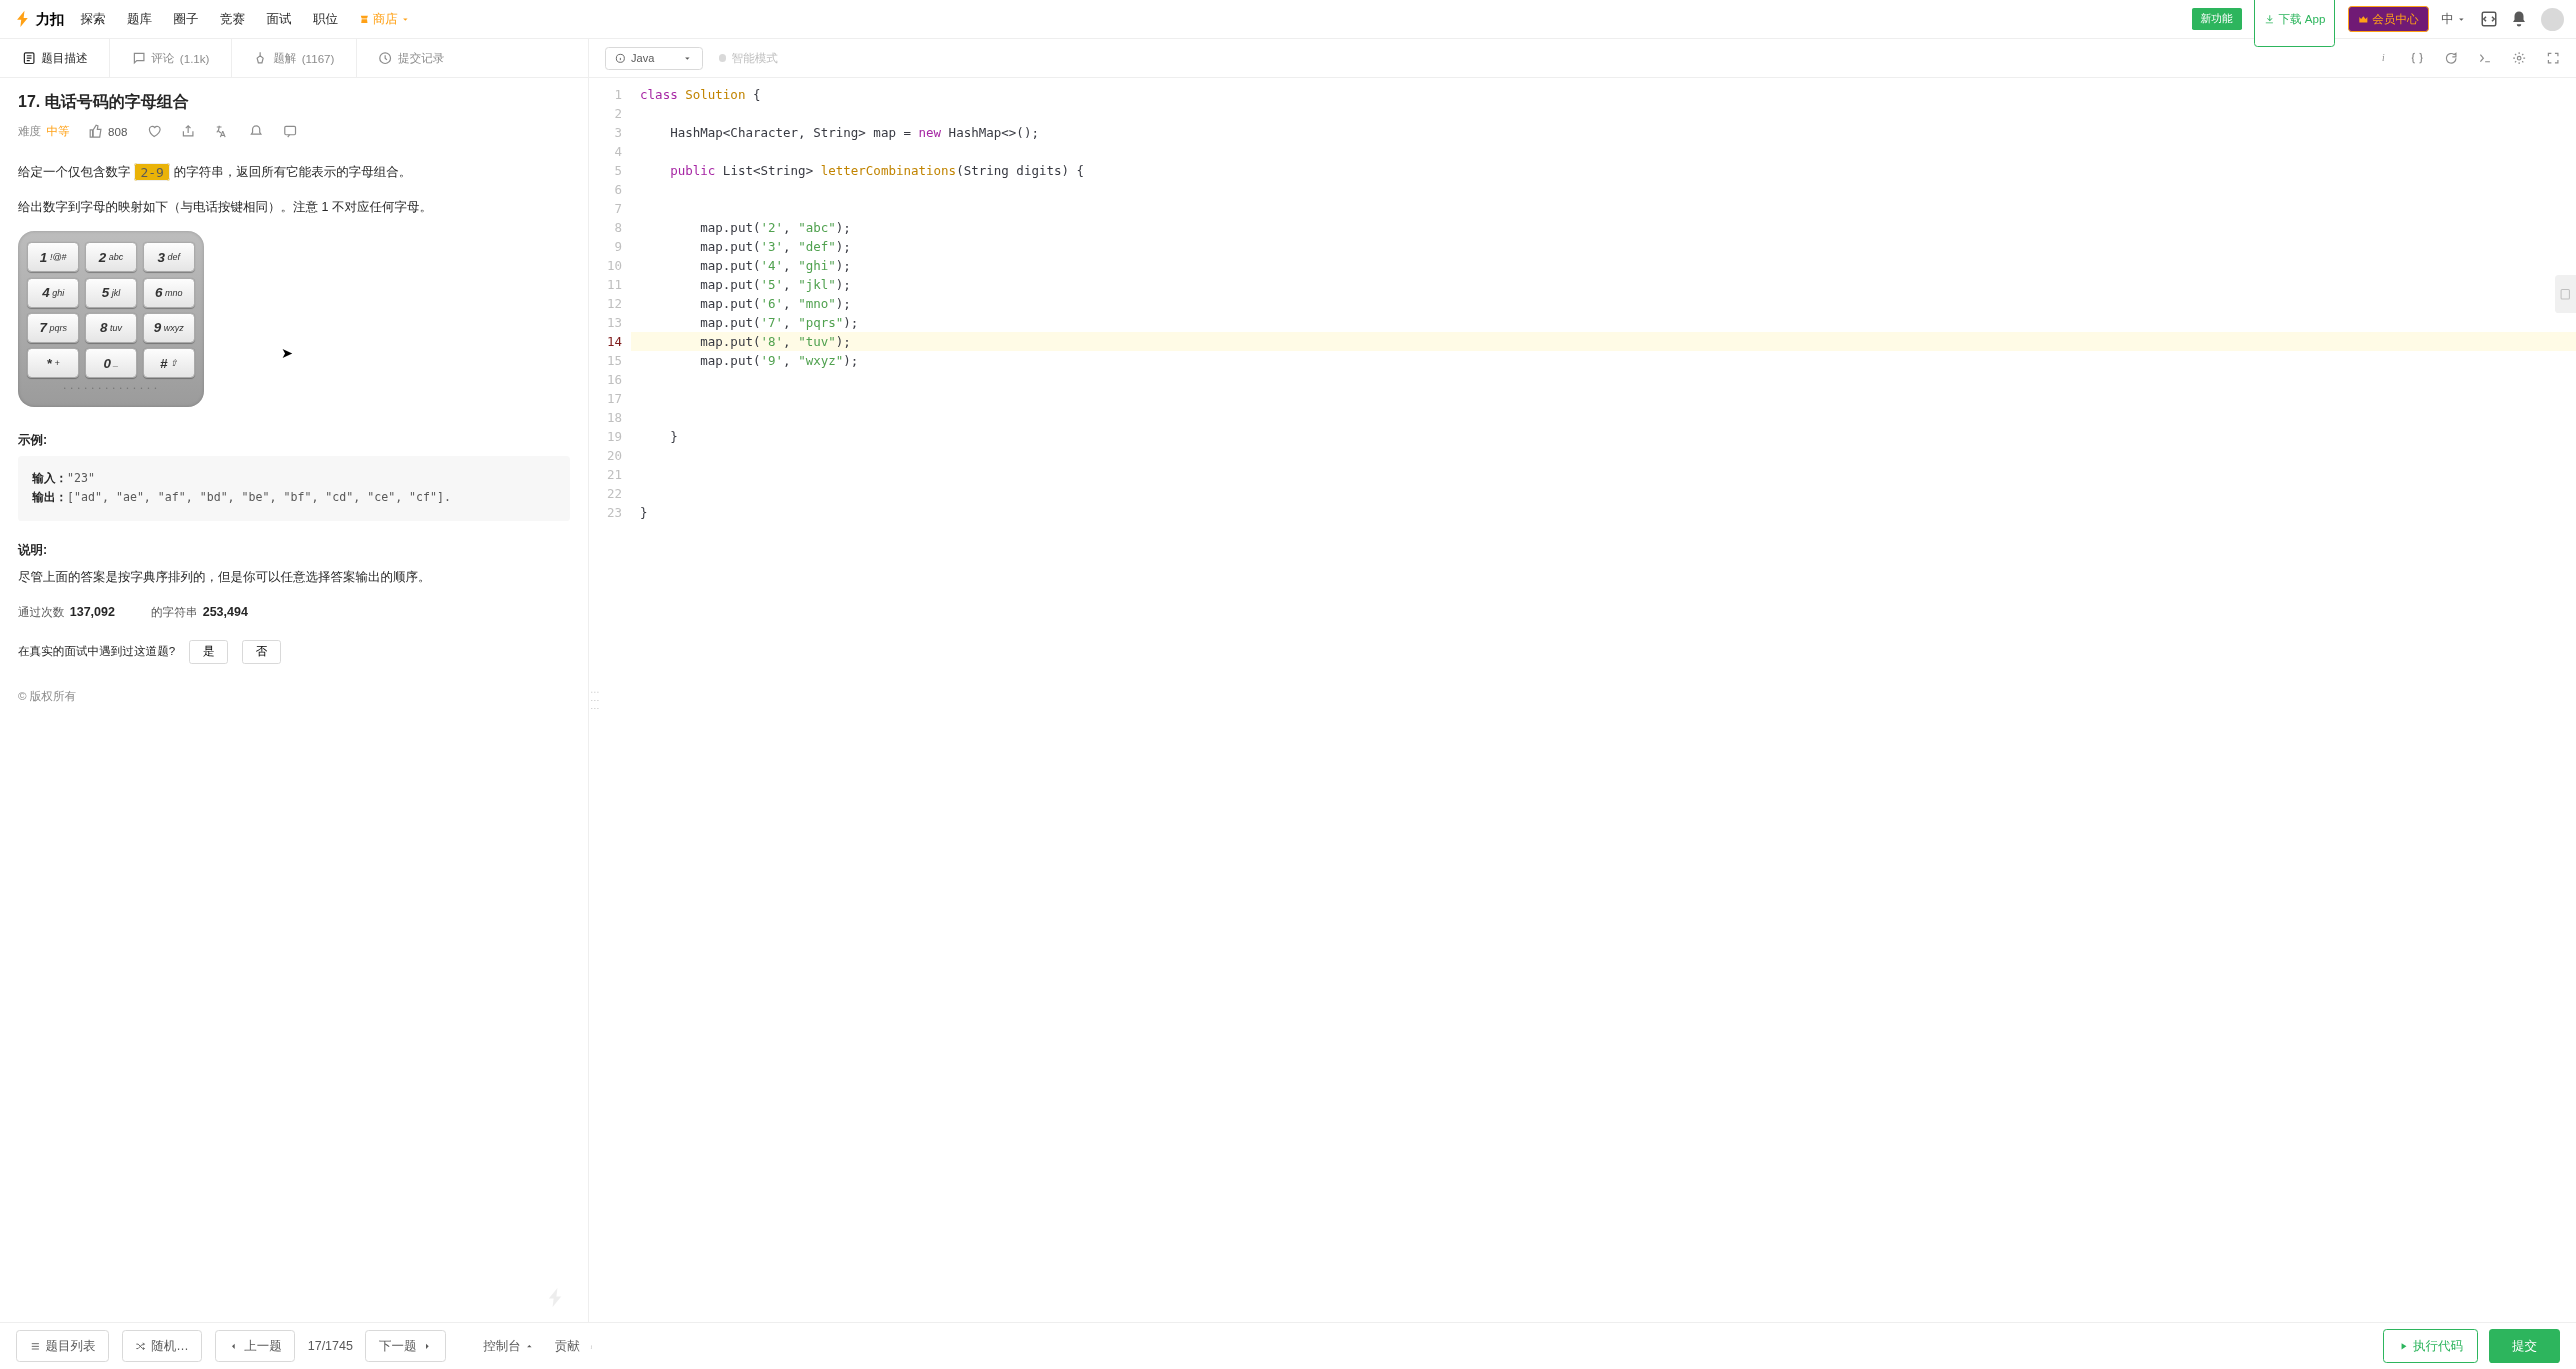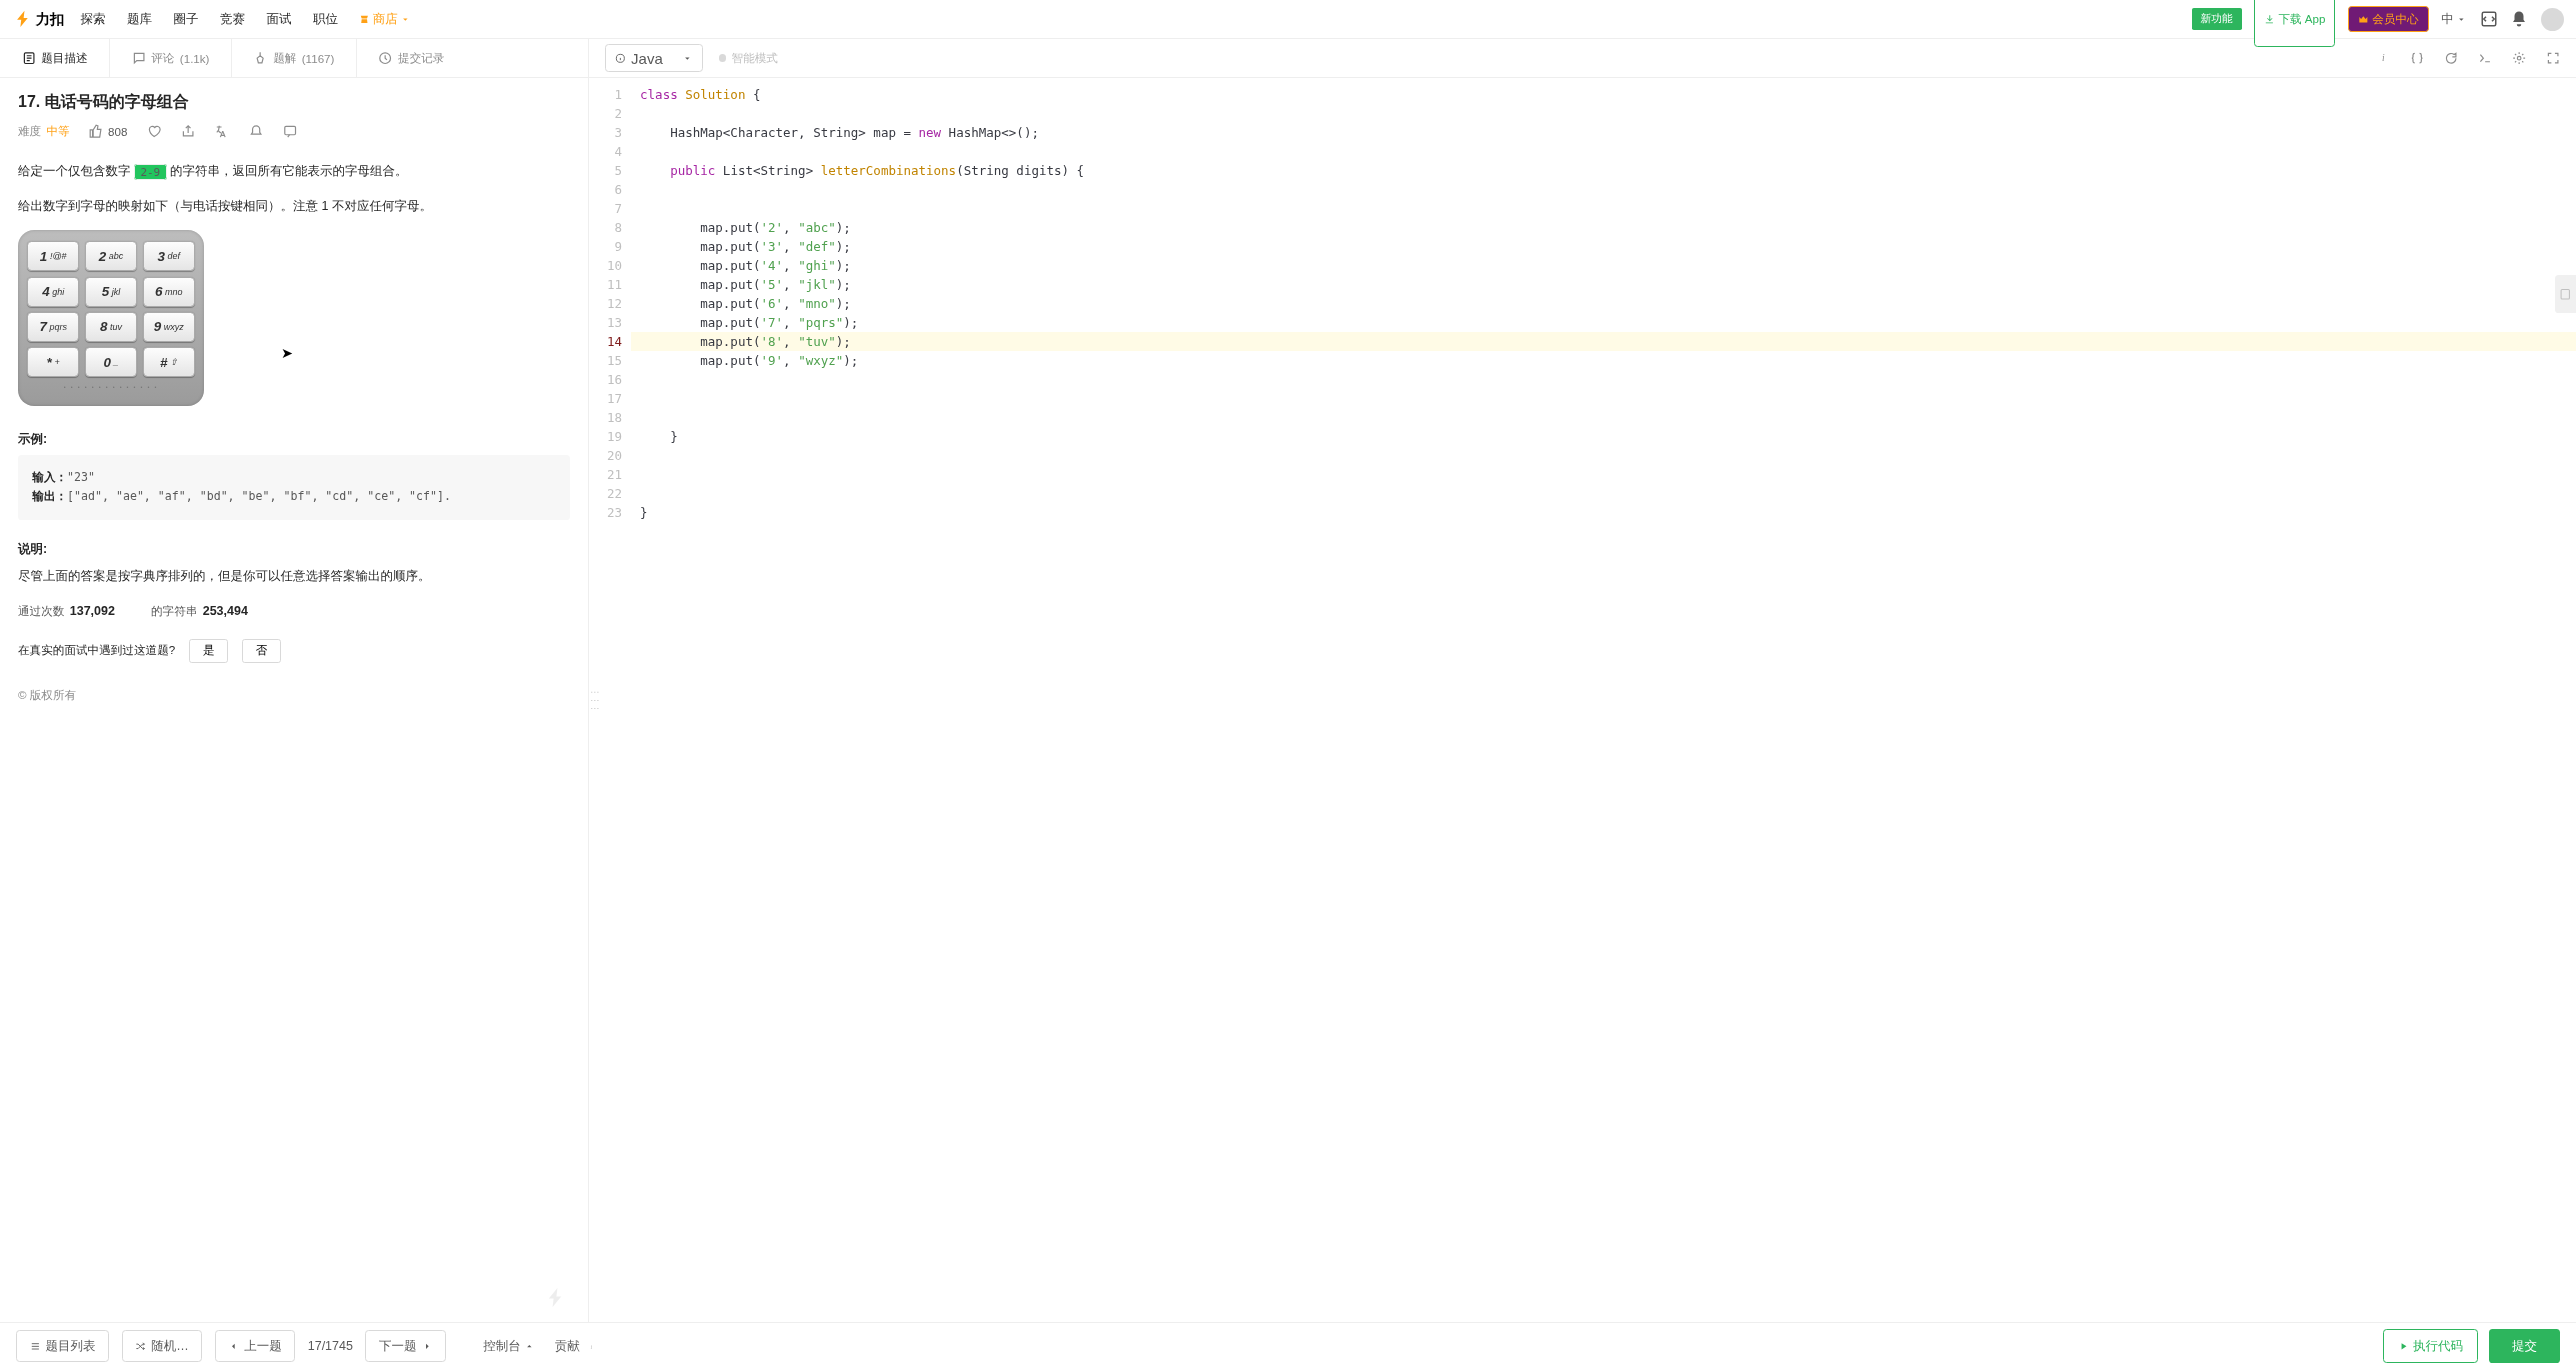--- a/index.html
+++ b/index.html
@@ -34,21 +34,21 @@
   
   .desc { flex: 1; overflow-y: auto; padding: 14.3px 18px 18px 18px; position: relative; }
   .title { font-size: 16px; font-weight: 600; margin-bottom: 10.7px; }
   .meta-row { display: flex; align-items: center; gap: 19.7px; color: #8c8c8c; font-size: 11.6px; margin-bottom: 21.5px; }
   .difficulty { color: #8c8c8c; }
   .difficulty .diff-val { color: #ffa116; margin-left: 2px; font-family: Liberation Serif, serif; }
   .likes { display: flex; align-items: center; gap: 4.5px; color: #595959; }
   .meta-icon { width: 14.3px; height: 14.3px; color: #8c8c8c; cursor: pointer; }
   
   .para { font-size: 12.5px; line-height: 1.8; color: #262626; margin-bottom: 12.5px; }
-  .code-inline { background: #22c55e; border: 0.9px solid #eee; border-radius: 2.7px; padding: 0.9px 5.4px; font-family: Menlo, Consolas, monospace; font-size: 11px; color: #595959; }
+  .code-inline { background: #eab308; border: 0.9px solid #eee; border-radius: 2.7px; padding: 0.9px 5.4px; font-family: Menlo, Consolas, monospace; font-size: 13px; color: #595959; }
 
   .keypad { width: 186px; border-radius: 16px; background: linear-gradient(#bdbdbd,#9b9b9b); padding: 10.7px 9px 14.3px 9px; display: grid; grid-template-columns: repeat(3, 1fr); gap: 5.4px; box-shadow: inset 0 0 3.6px rgba(0,0,0,0.2); margin-bottom: 25px; }
   .key { background: linear-gradient(#fdfdfd,#e5e5e5); border: 0.9px solid #aaa; border-radius: 4.5px; height: 30px; display: flex; align-items: center; justify-content: center; font-weight: 600; font-size: 11.6px; color: #333; box-shadow: 0 0.9px 0.9px rgba(0,0,0,.3); }
   .key .num { font-size: 13.4px; margin-right: 2.7px; font-style:italic; }
   .key .letters { font-size: 9px; font-weight: 500; font-style:italic; }
   .keypad-bottom { grid-column: 1 / span 3; height: 9px; display:flex; justify-content:center; align-items:center; color:#777; font-size:5.4px; letter-spacing:1.8px; }
 
   .section-h { font-weight: 700; font-size: 12.5px; margin-bottom: 7.2px; }
   .example-box { background: #f7f7f7; border-radius: 3.6px; padding: 12.5px 14.3px; font-family: Menlo, Consolas, monospace; font-size: 11.6px; line-height: 1.7; color: #595959; margin-bottom: 21.5px; }
   .example-box b { color: #262626; font-weight:700; }
@@ -57,21 +57,21 @@
   .stats-row b { color: #262626; font-weight: 700; margin-left: 5.4px; font-size: 12.5px; }
   .interview-row { display: flex; align-items: center; gap: 14.3px; font-size: 11.6px; color: #262626; margin-bottom: 25px; }
   .yn-btn { border: 0.9px solid #d9d9d9; background: #fff; padding: 3.6px 12.5px; border-radius: 2.7px; cursor: pointer; font-size: 11.6px; }
   .copyright { color: #8c8c8c; font-size: 11.6px; }
   .watermark { position: absolute; right: 21.5px; bottom: 10.7px; opacity: .25; }
   .watermark svg { width: 23px; height: 23px; }
   .cursor-arrow { position: absolute; left: 281px; top: 267px; font-size: 14.3px; color:#000; pointer-events:none; }
 
   
   .editor-head { height: 39px; border-bottom: 0.9px solid #eee; display: flex; align-items: center; padding: 0 16px; gap: 16px; }
-  .lang-dd { border: 0.9px solid #d9d9d9; border-radius: 3.6px; padding: 4.5px 9px; display: flex; align-items: center; gap: 5.4px; font-size: 15px; color: #595959; cursor: pointer; min-width: 98px; justify-content: space-between; }
+  .lang-dd { border: 0.9px solid #d9d9d9; border-radius: 3.6px; padding: 4.5px 9px; display: flex; align-items: center; gap: 5.4px; font-size: 11px; color: #595959; cursor: pointer; min-width: 98px; justify-content: space-between; }
   .lang-dd .left-dd { display:flex; align-items:center; gap:5.4px; }
   .smart-mode { color: #bfbfbf; font-size: 11.6px; display: flex; align-items: center; gap: 5.4px; }
   .editor-icons { margin-left: auto; display: flex; gap: 19.7px; }
   .ed-icon { width: 14.3px; height: 14.3px; color: #8c8c8c; cursor: pointer; }
 
   
   .editor { flex: 1; display: flex; font-family: Menlo, Consolas, monospace; font-size: 12.5px; line-height: 19px; overflow: auto; position: relative; }
   .gutter { background: #fff; color: #bfbfbf; text-align: right; padding: 7.2px 9px 7.2px 18px; user-select: none; }
   .codelines { padding: 7.2px 0 7.2px 9px; white-space: pre; color: #383a42; flex:1; }
   .codelines .line { height: 19px; }

